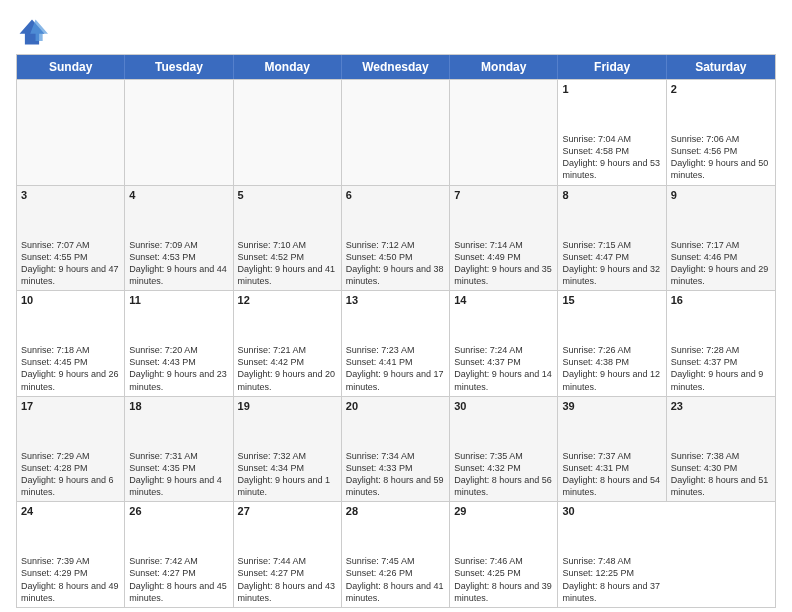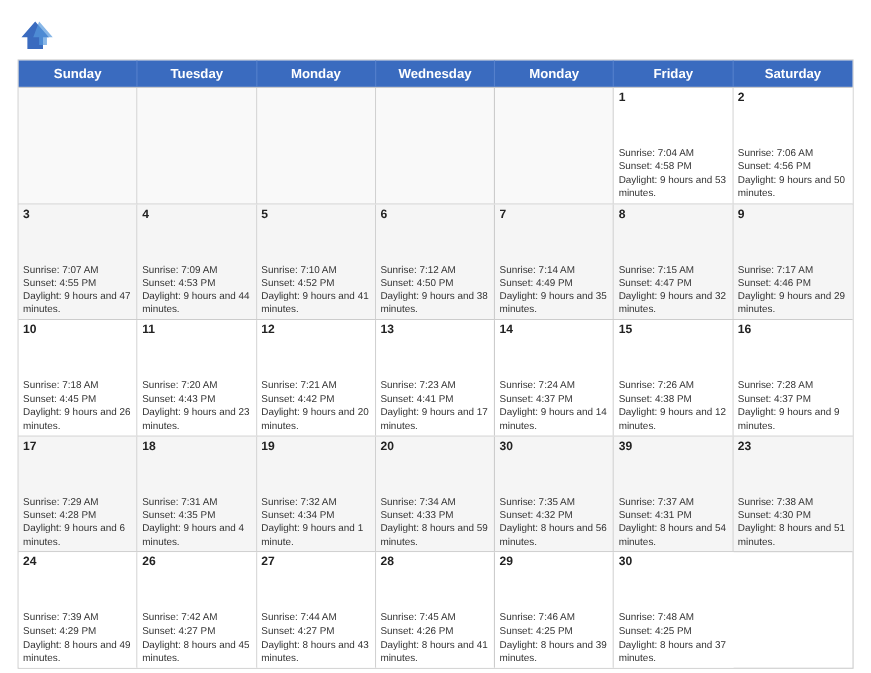--- a/index.html
+++ b/index.html
@@ -345,20 +345,20 @@
           <div class="cal-cell">
             <div class="day-num">29</div>
             <div class="day-info">Sunrise: 7:46 AM
 Sunset: 4:25 PM
 Daylight: 8 hours
 and 39 minutes.</div>
           </div>
           <div class="cal-cell">
             <div class="day-num">30</div>
             <div class="day-info">Sunrise: 7:48 AM
-Sunset: 4:25 PM
+Sunset: 12:25 PM
 Daylight: 8 hours
 and 37 minutes.</div>
           </div>
         </div>
       </div>
   </div>
 </div>
 
 </body></html>

